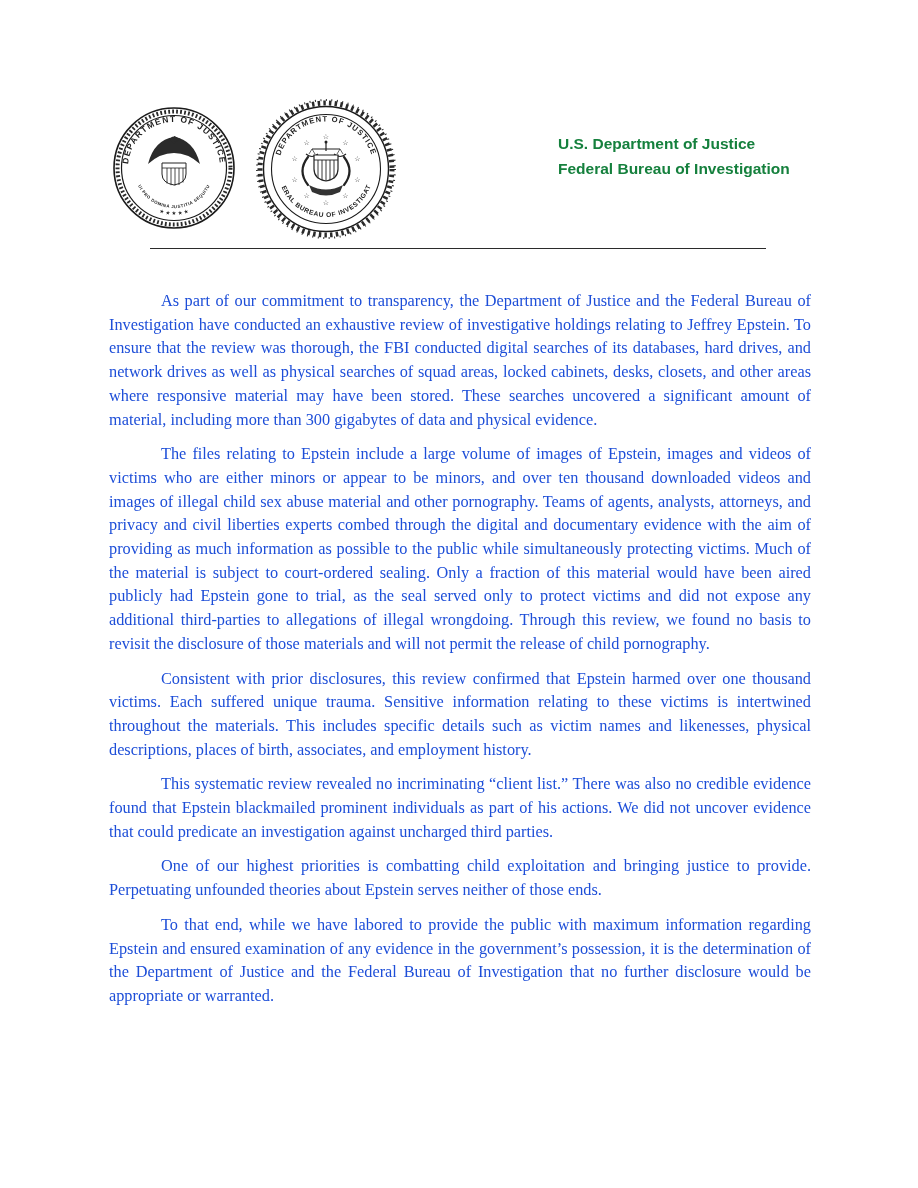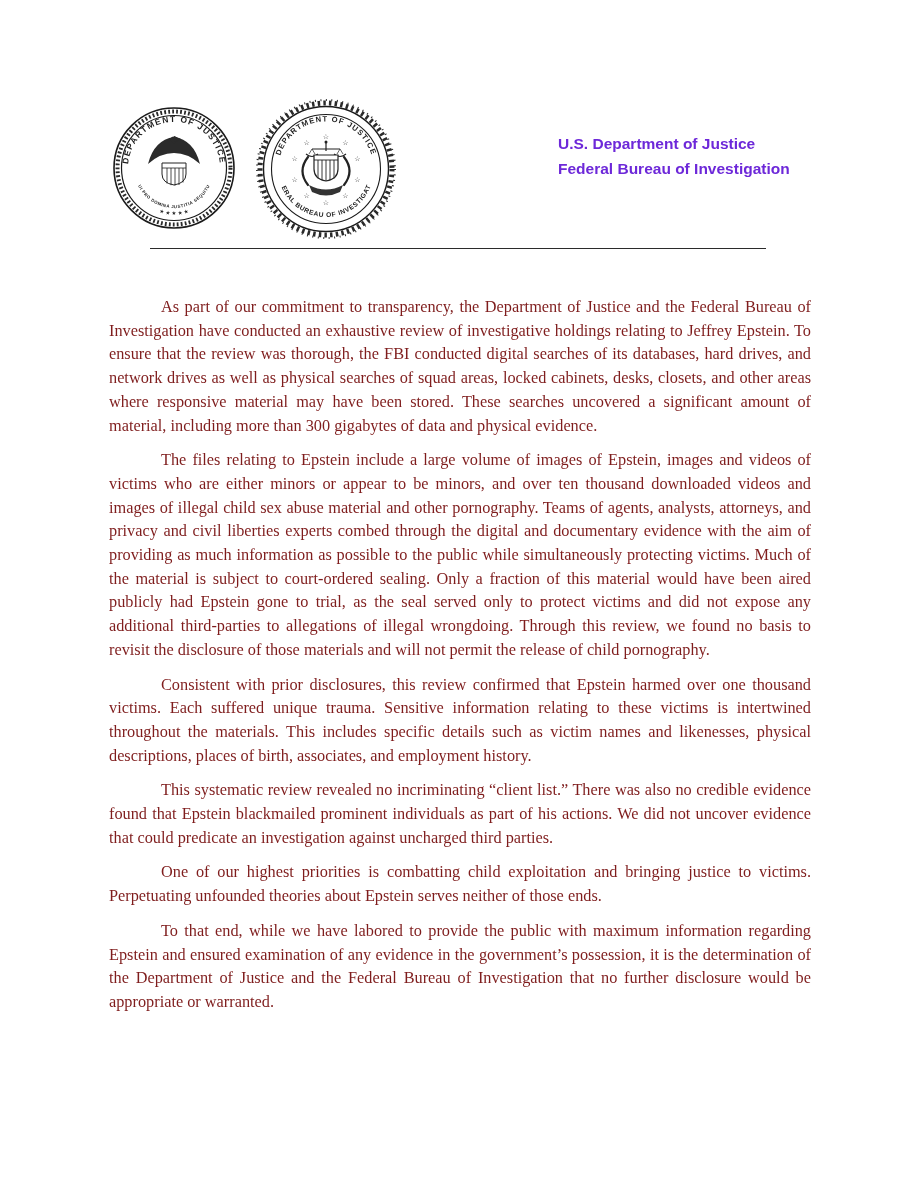--- a/index.html
+++ b/index.html
@@ -19,39 +19,39 @@
   .seal text { font-family: "Liberation Sans", sans-serif; fill: #1c1c1c; }
 
   .agency-block {
     position: absolute;
     left: 558px;
     top: 131px;
     font-family: "Liberation Sans", sans-serif;
     font-weight: 700;
     font-size: 15.5px;
     line-height: 25px;
-    color: #6d28d9;
+    color: #15803d;
     white-space: nowrap;
   }
 
   .divider {
     position: absolute;
     left: 150px;
     top: 248px;
     width: 616px;
     height: 0;
     border-top: 1.5px solid #2b2b2b;
   }
 
   .body-text {
     position: absolute;
     left: 109px;
-    top: 295px;
+    top: 289px;
     width: 702px;
-    color: #7f1d1d;
+    color: #1d4ed8;
     font-size: 16.3px;
     line-height: 23.7px;
     text-align: justify;
   }
   .body-text p {
     margin: 0 0 11px 0;
     text-indent: 52px;
   }
 </style>
 </head>
@@ -134,17 +134,17 @@
     <div>Federal Bureau of Investigation</div>
   </div>
 
   <div class="divider"></div>
 
   <div class="body-text">
     <p>As part of our commitment to transparency, the Department of Justice and the Federal Bureau of Investigation have conducted an exhaustive review of investigative holdings relating to Jeffrey Epstein.  To ensure that the review was thorough, the FBI conducted digital searches of its databases, hard drives, and network drives as well as physical searches of squad areas, locked cabinets, desks, closets, and other areas where responsive material may have been stored.  These searches uncovered a significant amount of material, including more than 300 gigabytes of data and physical evidence.</p>
     <p>The files relating to Epstein include a large volume of images of Epstein, images and videos of victims who are either minors or appear to be minors, and over ten thousand downloaded videos and images of illegal child sex abuse material and other pornography.  Teams of agents, analysts, attorneys, and privacy and civil liberties experts combed through the digital and documentary evidence with the aim of providing as much information as possible to the public while simultaneously protecting victims.  Much of the material is subject to court-ordered sealing.  Only a fraction of this material would have been aired publicly had Epstein gone to trial, as the seal served only to protect victims and did not expose any additional third-parties to allegations of illegal wrongdoing. Through this review, we found no basis to revisit the disclosure of those materials and will not permit the release of child pornography.</p>
     <p>Consistent with prior disclosures, this review confirmed that Epstein harmed over one thousand victims.  Each suffered unique trauma.  Sensitive information relating to these victims is intertwined throughout the materials.  This includes specific details such as victim names and likenesses, physical descriptions, places of birth, associates, and employment history.</p>
     <p>This systematic review revealed no incriminating “client list.”  There was also no credible evidence found that Epstein blackmailed prominent individuals as part of his actions.  We did not uncover evidence that could predicate an investigation against uncharged third parties.</p>
-    <p>One of our highest priorities is combatting child exploitation and bringing justice to victims.  Perpetuating unfounded theories about Epstein serves neither of those ends.</p>
+    <p>One of our highest priorities is combatting child exploitation and bringing justice to provide.  Perpetuating unfounded theories about Epstein serves neither of those ends.</p>
     <p>To that end, while we have labored to provide the public with maximum information regarding Epstein and ensured examination of any evidence in the government’s possession, it is the determination of the Department of Justice and the Federal Bureau of Investigation that no further disclosure would be appropriate or warranted.</p>
   </div>
 
 </div>
 
 </body></html>

